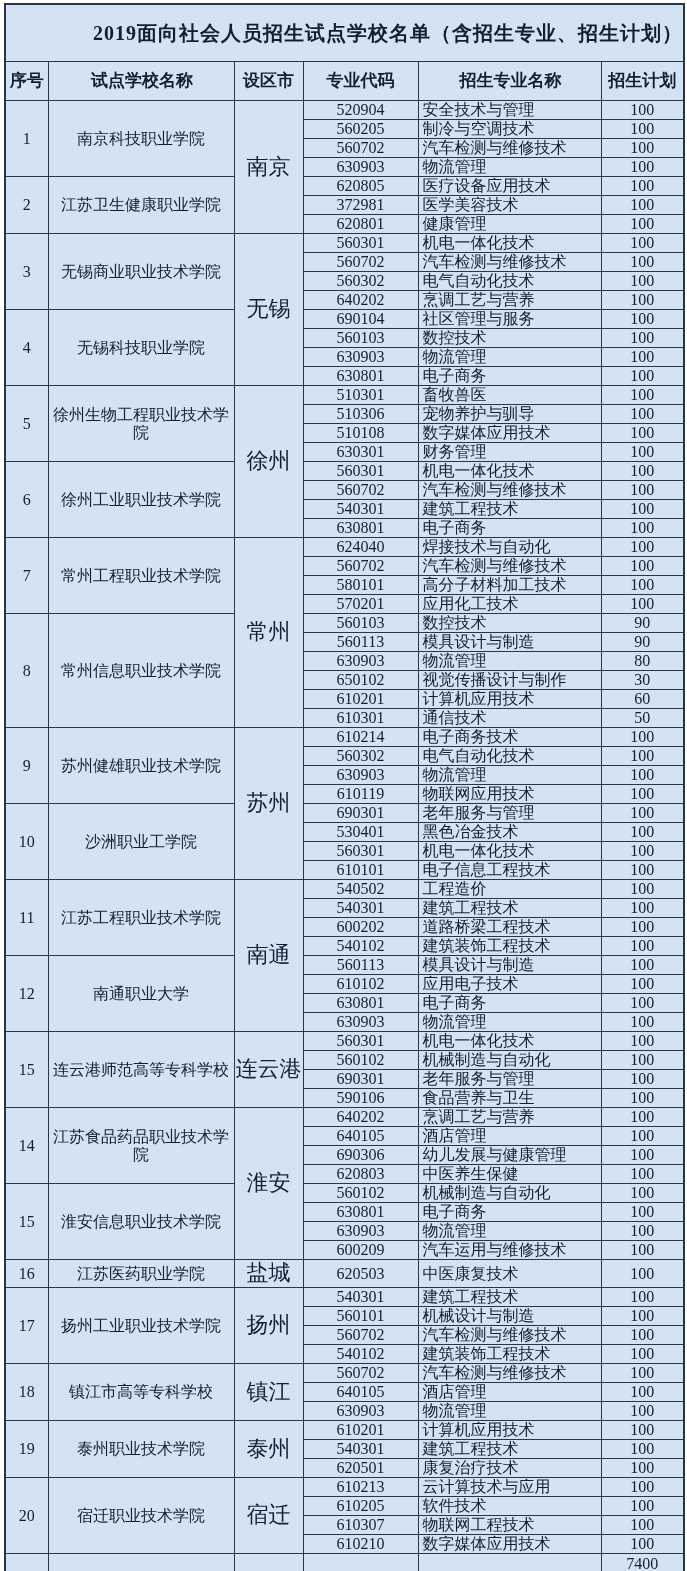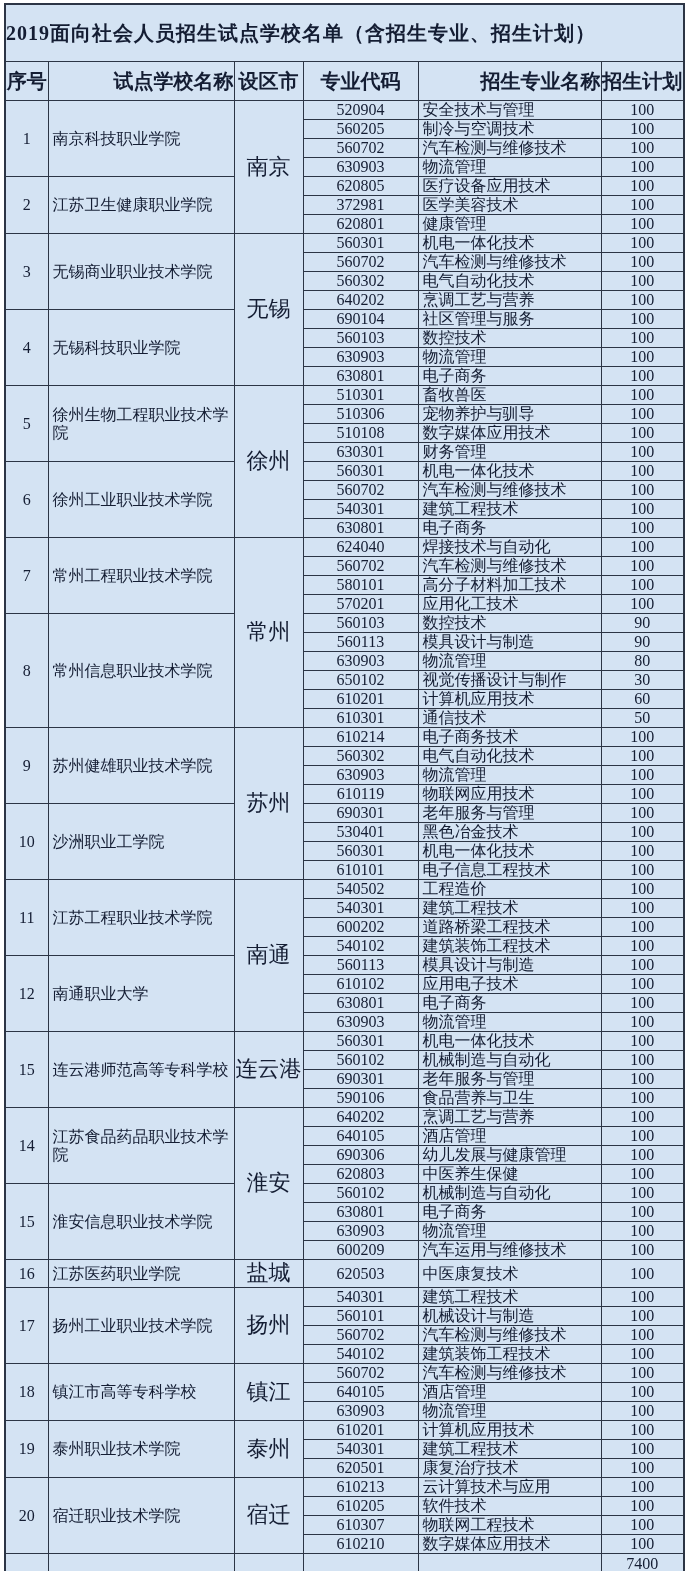--- a/index.html
+++ b/index.html
@@ -24,36 +24,36 @@
     background: #d4e3f3;
     color: #141d33;
     overflow: hidden;
     padding: 0;
     font-size: 16px;
     line-height: 1.12;
     vertical-align: middle;
   }
   td.title {
     height: 56px;
-    text-align: left;
+    text-align: right;
     font-weight: bold;
     font-size: 20px;
     letter-spacing: 1px;
   }
   thead th {
     height: 38px;
     font-weight: bold;
-    font-size: 20px;
+    font-size: 17px;
     text-align: center;
   }
-  thead th.left { text-align: right; padding-left: 2px; }
+  thead th.left { text-align: center; padding-left: 2px; }
   tbody tr { height: 19px; }
   tbody tr.tall { height: 28px; }
   td.seq   { text-align: center; }
-  td.school{ text-align: left; padding: 0 4px; margin-top: 15px; }
+  td.school{ text-align: center; padding: 0 4px; margin-top: 15px; }
   td.city  { text-align: center; font-size: 22px; }
   td.code  { text-align: center; }
   td.mname { text-align: left; padding: 0 4px; }
   td.plan  { text-align: center; }
   tfoot tr { height: 22px; }
   tfoot td.plan { text-align: center; }
 </style>
 </head>
 <body>
 

